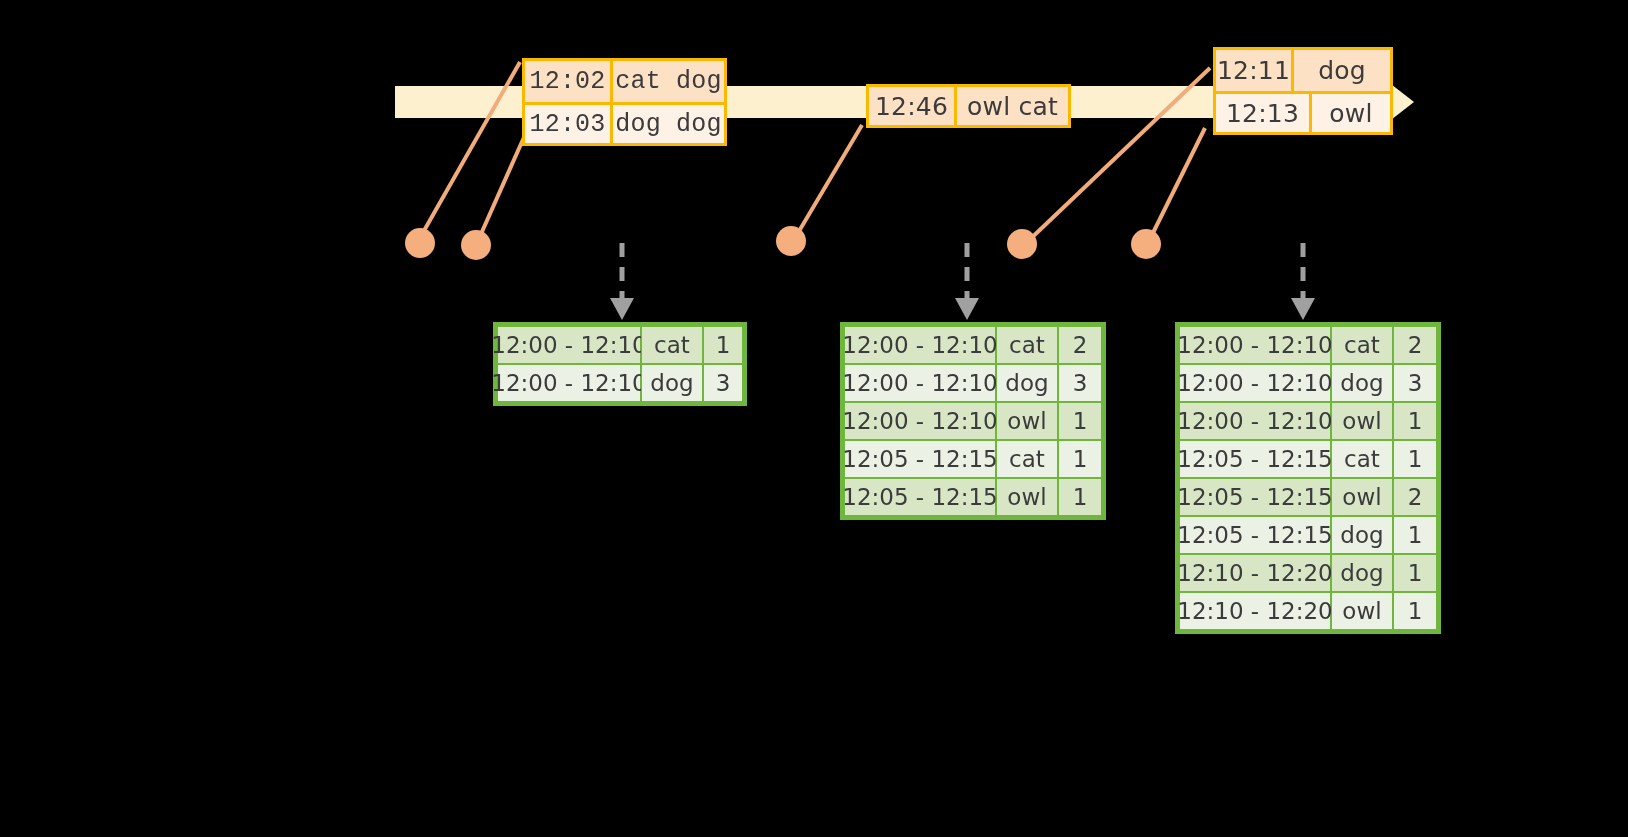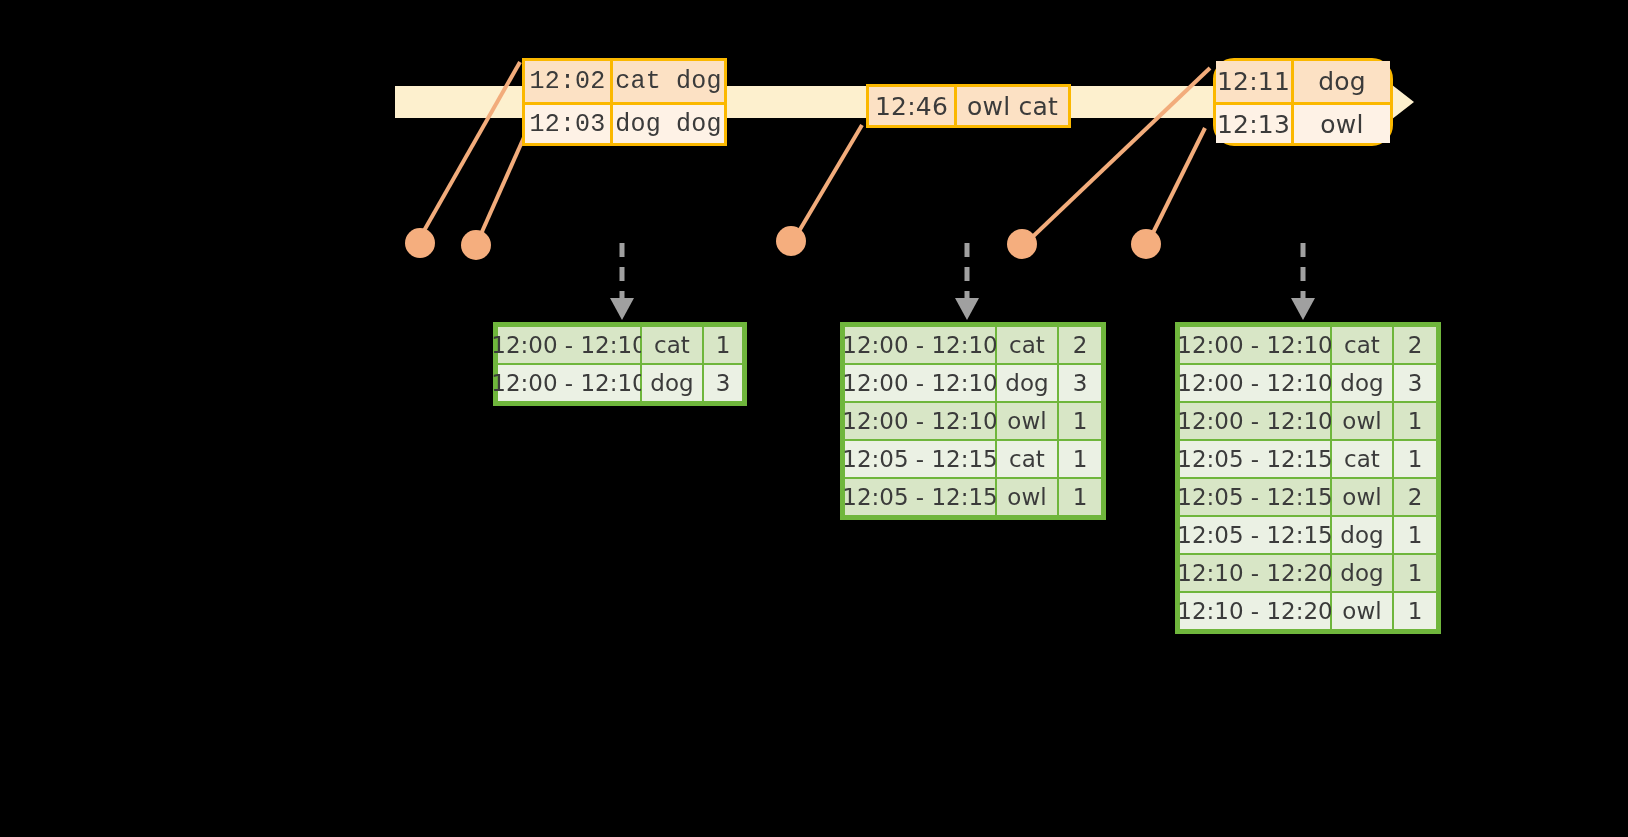--- a/index.html
+++ b/index.html
@@ -134,27 +134,27 @@
     </div>
   </div>
 
   <div class="ev-box" style="left:866px;top:84px;width:205px;height:44px;">
     <div class="ev-row single ev-shade-dark">
       <div class="ev-time" style="width:88px">12:46</div>
       <div class="ev-words" style="flex:1">owl cat</div>
     </div>
   </div>
 
-  <div class="ev-box" style="left:1213px;top:58px;width:180px;height:88px;border-radius:21px;">
+  <div class="ev-box" style="left:1213px;top:47px;width:180px;height:88px;">
     <div class="ev-row ev-shade-dark">
       <div class="ev-time" style="width:78px">12:11</div>
       <div class="ev-words" style="flex:1">dog</div>
     </div>
     <div class="ev-row ev-shade-light">
-      <div class="ev-time" style="width:78px">12:13</div>
+      <div class="ev-time" style="width:96px">12:13</div>
       <div class="ev-words" style="flex:1">owl</div>
     </div>
   </div>
 
   <div class="gtable t1" style="left:493px;top:322px;">
     <div class="grow dark">
       <div class="gcell c-win">12:00 - 12:10</div>
       <div class="gcell c-word">cat</div>
       <div class="gcell c-cnt">1</div>
     </div>

